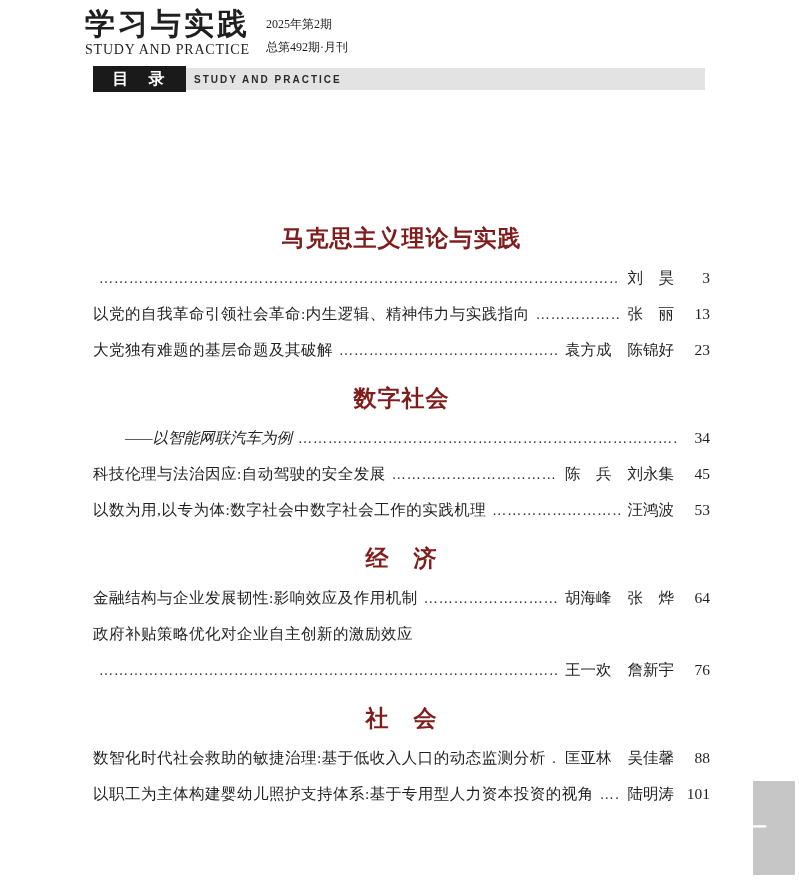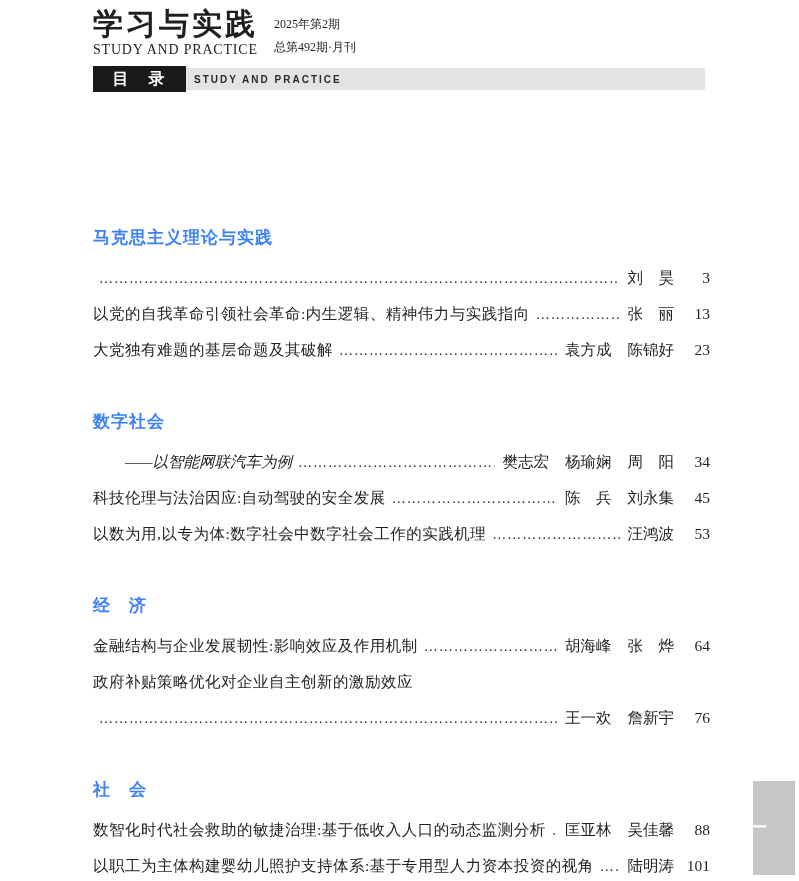--- a/index.html
+++ b/index.html
@@ -8,21 +8,21 @@
     --side-tab-bg:#c6c6c6;
     --ink:#1f1f1f;
   }
   html,body{margin:0;padding:0;background:#ffffff;}
   .page{
     position:relative;width:799px;height:881px;background:#ffffff;
     overflow:hidden;color:var(--ink);
     font-family:"Liberation Serif","DejaVu Serif",serif;
   }
   
-  .masthead{position:absolute;left:93px;top:8px;display:flex;align-items:flex-start;}
+  .masthead{position:absolute;left:85px;top:8px;display:flex;align-items:flex-start;}
   .title-cn{
     margin:0;font-family:"DejaVu Serif",serif;font-weight:bold;
     font-size:30px;line-height:32px;letter-spacing:3px;white-space:nowrap;
   }
   .title-en{
     font-family:"Liberation Serif",serif;font-size:14px;letter-spacing:0.8px;
     margin-top:2px;white-space:nowrap;
   }
   .issue-block{
     margin-left:16px;padding-top:5px;font-size:12px;line-height:23px;white-space:nowrap;
@@ -34,24 +34,24 @@
     font-family:"Liberation Sans",sans-serif;font-weight:bold;font-size:16px;
     display:flex;align-items:center;justify-content:center;letter-spacing:2px;flex:0 0 auto;
   }
   .toc-strip{
     flex:1;height:22px;background:var(--toc-strip-bg);display:flex;align-items:center;
     padding-left:8px;font-family:"Liberation Sans",sans-serif;font-weight:bold;
     font-size:10px;letter-spacing:2px;color:#2a2a2a;
   }
   
   main{position:absolute;left:93px;top:92px;width:617px;padding-top:132px;}
-  .toc-section + .toc-section{margin-top:40px;}
+  .toc-section + .toc-section{margin-top:16px;}
   .section-heading{
     margin:0 0 8px 0;font-family:"Liberation Sans","DejaVu Sans",sans-serif;
-    font-weight:bold;font-size:17px;line-height:28px;letter-spacing:1px;color:#3b82f6;
+    font-weight:bold;font-size:23px;line-height:28px;letter-spacing:1px;color:#7f1d1d;text-align:center;
   }
   .entry-row{
     display:flex;align-items:center;height:36px;font-size:15.5px;white-space:nowrap;
   }
   .entry-title{letter-spacing:0.5px;flex:0 0 auto;}
   .entry-subtitle{padding-left:32px;font-style:italic;flex:0 0 auto;}
   .leader{
     flex:1 1 auto;overflow:hidden;white-space:nowrap;margin:0 8px 0 6px;
     letter-spacing:1px;font-size:14px;color:#2b2b2b;position:relative;top:1px;
   }
@@ -114,25 +114,20 @@
             <span>陈锦好</span>
           </span>
           <span class="pageno">23</span>
         </div>
       </section>
       <section class="toc-section">
         <h2 class="section-heading">数字社会</h2>
         <div class="entry-row">
           <span class="entry-subtitle">——以智能网联汽车为例</span>
           <span class="leader">………………………………………………………………………………………………………………………………………………………………</span>
-          <span class="authors">
-            <span>樊志宏</span>
-            <span>杨瑜娴</span>
-            <span>周　阳</span>
-          </span>
           <span class="pageno">34</span>
         </div>
         <div class="entry-row">
           <span class="entry-title">科技伦理与法治因应:自动驾驶的安全发展</span>
           <span class="leader">………………………………………………………………………………………………………………………………………………………………</span>
           <span class="authors">
             <span>陈　兵</span>
             <span>刘永集</span>
           </span>
           <span class="pageno">45</span>

